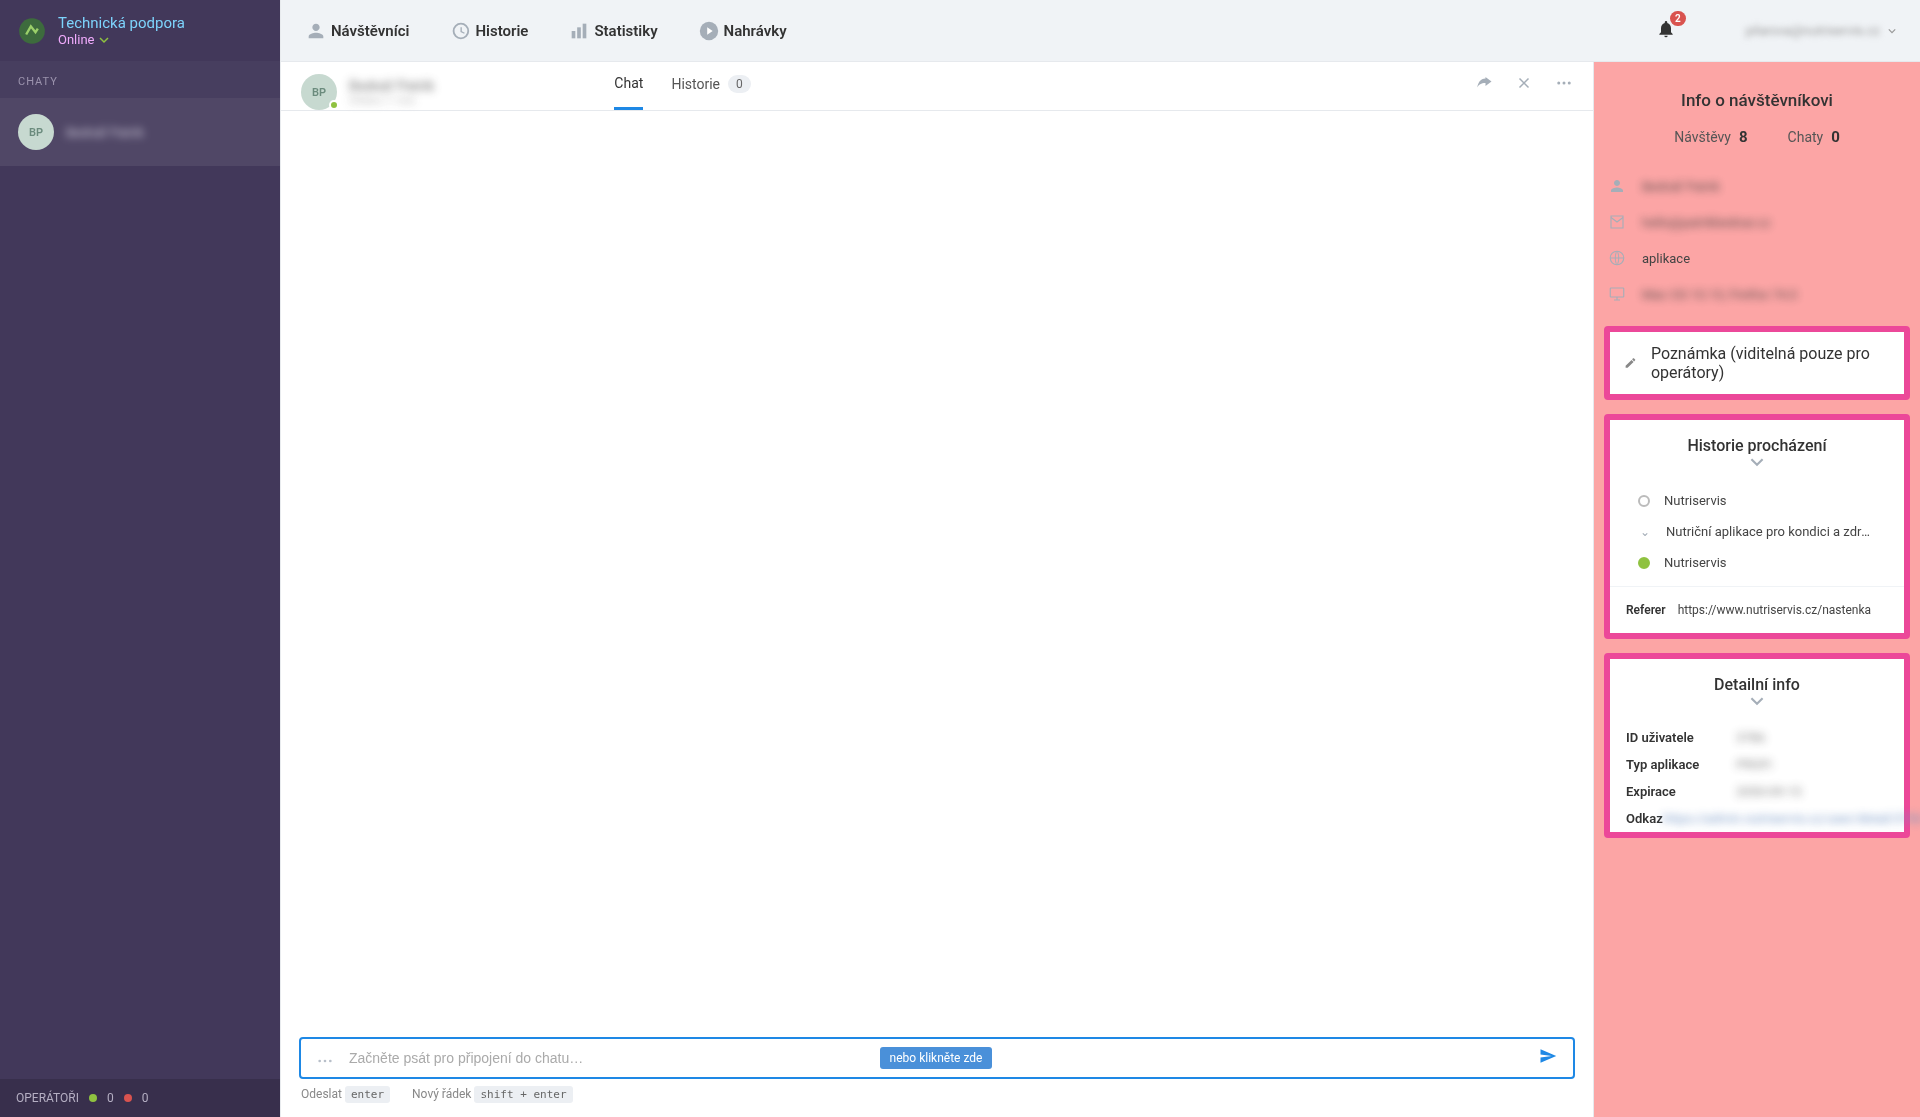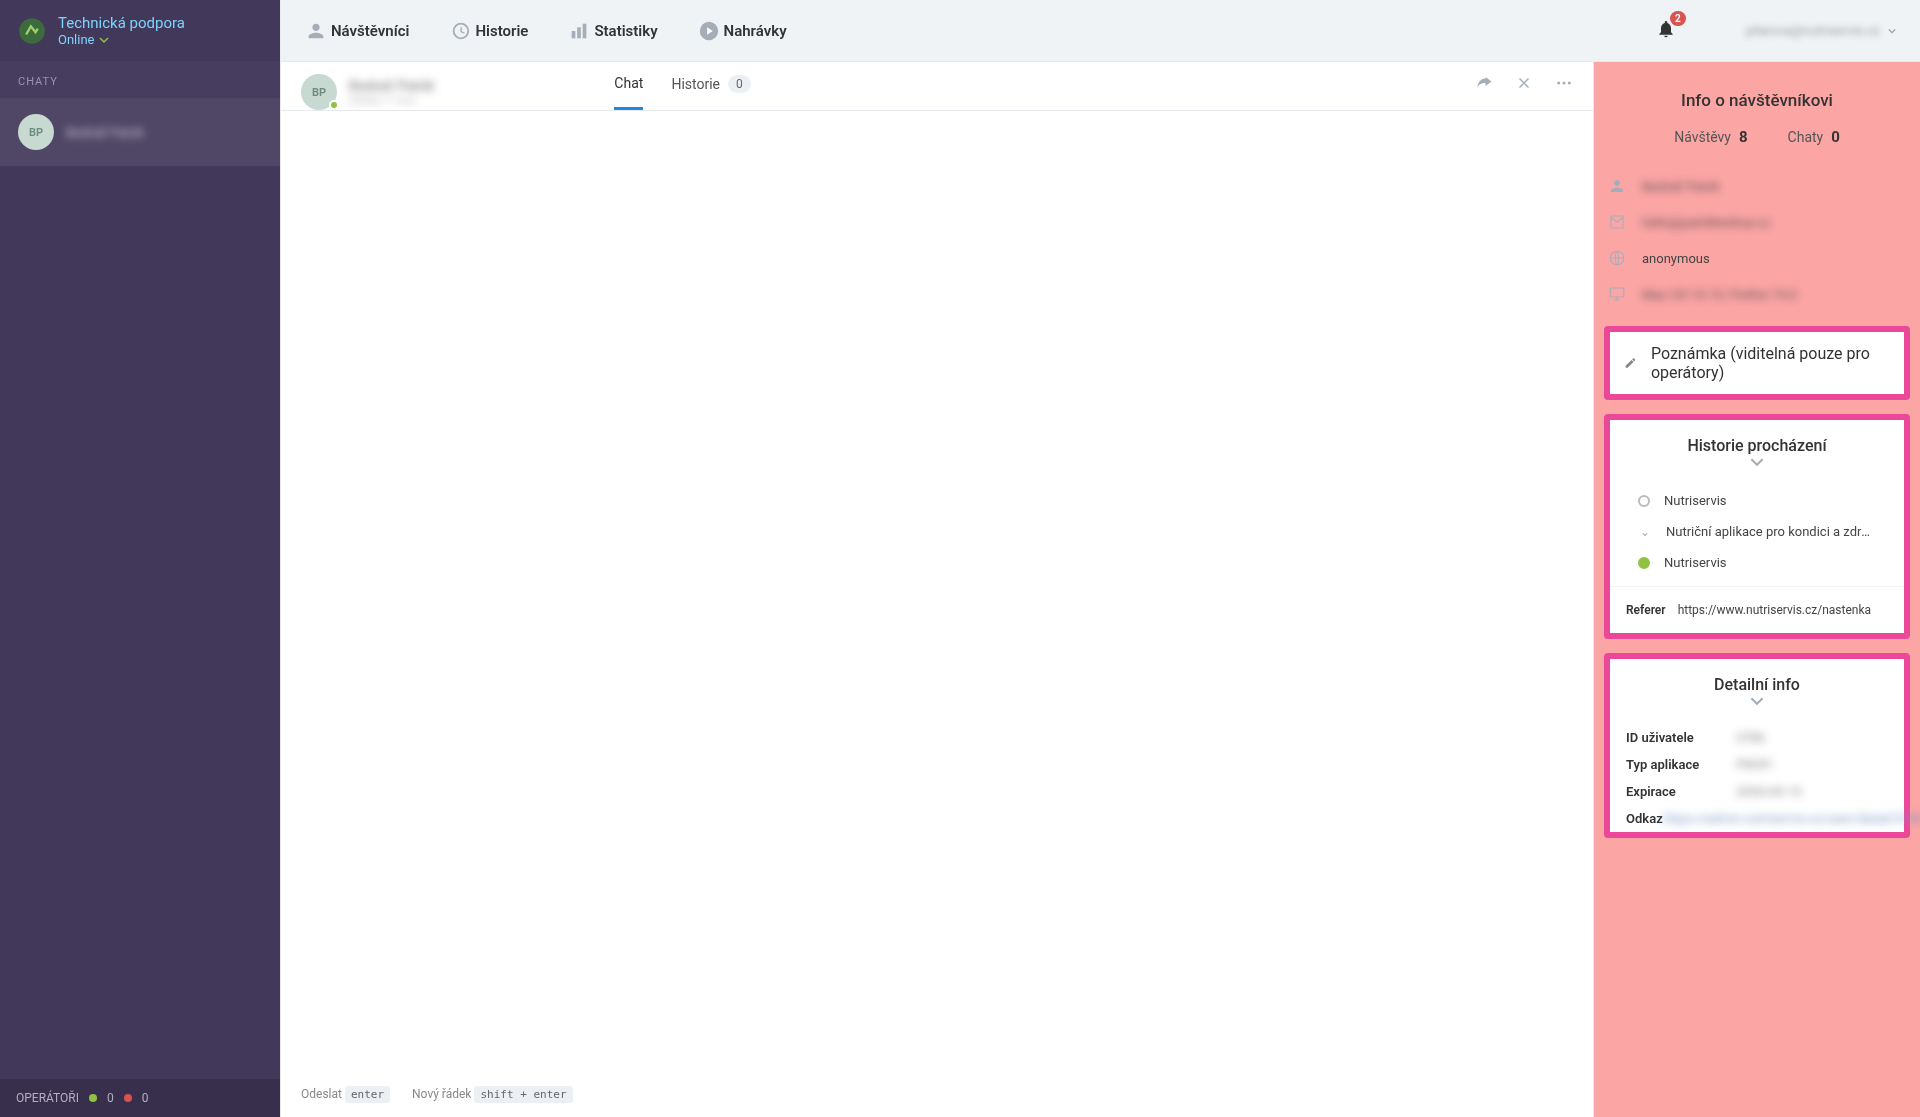--- a/index.html
+++ b/index.html
@@ -5,21 +5,21 @@
 * { box-sizing: border-box; margin: 0; padding: 0; }
 body { font-family: -apple-system, BlinkMacSystemFont, "Segoe UI", Roboto, Helvetica, Arial, sans-serif; background: #f0f3f6; color: #333; overflow: hidden; }
 .app { display: flex; height: 100vh; width: 100vw; }
 .divider-v { width: 1px; background: rgba(0,0,0,0.03); }
 
 
 .sidebar { width: 280px; background: #42385a; color: #d3cfe0; display: flex; flex-direction: column; position: relative; }
 .sb-header { display: flex; align-items: center; gap: 12px; padding: 14px 18px; }
 .logo { width: 28px; height: 28px; border-radius: 6px; display:flex;align-items:center;justify-content:center; }
 .sb-title { font-size: 15px; color: #7dd3fc; }
-.sb-status { color: #7dd3fc; font-size: 13px; display:flex; align-items:center; gap:4px; }
+.sb-status { color: #f0abfc; font-size: 13px; display:flex; align-items:center; gap:4px; }
 .sb-status svg { width:10px;height:10px;fill:#8fc240; }
 .sb-section-label { padding: 14px 18px 10px; font-size: 11px; letter-spacing: 1px; color: #9b93ad; background: rgba(255,255,255,0.03); }
 .chat-list-item { display:flex; align-items:center; gap:12px; padding: 16px 18px; background: rgba(255,255,255,0.08); cursor:pointer; }
 .avatar-sm { width:36px;height:36px;border-radius:50%;background:#c7d9d0;display:flex;align-items:center;justify-content:center;font-size:11px;color:#6b8b7d;font-weight:600; }
 .blurred { filter: blur(4px); opacity: 0.9; user-select:none; }
 .flex-grow { flex:1; }
 .sb-footer { padding: 12px 16px; font-size: 12px; color:#b5afc3; display:flex; align-items:center; gap:10px; background: rgba(0,0,0,0.15); }
 .dot { width:8px;height:8px;border-radius:50%;display:inline-block; }
 .dot.green{background:#8fc240;} .dot.red{background:#d9534f;}
 
@@ -216,20 +216,35 @@
                   <circle cx="5" cy="12" r="2"></circle>
                   <circle cx="12" cy="12" r="2"></circle>
                   <circle cx="19" cy="12" r="2"></circle>
                 </svg></span>
           </div>
         </div>
 
         <div class="chat-body"></div>
 
         <div class="chat-compose">
+          <div class="compose-box">
+            <span class="compose-more">
+              <svg viewBox="0 0 24 8" width="16" height="6">
+                  <circle cx="4" cy="4" r="2" fill="#b8bfc9"></circle>
+                  <circle cx="12" cy="4" r="2" fill="#b8bfc9"></circle>
+                  <circle cx="20" cy="4" r="2" fill="#b8bfc9"></circle>
+                </svg>
+            </span>
+            <input class="compose-input" placeholder="Začněte psát pro připojení do chatu…" style="">
+            <span class="compose-chip">nebo klikněte zde</span>
+            <div style="flex:1"></div>
+            <span class="compose-send"><svg viewBox="0 0 24 24">
+                  <path d="M2 21l21-9L2 3v7l15 2-15 2v7z"></path>
+                </svg></span>
+          </div>
           <div class="compose-help">
             <span><span>Odeslat</span> <span class="kbd">enter</span></span>
             <span><span>Nový řádek</span> <span class="kbd">shift + enter</span></span>
           </div>
         </div>
       </section>
 
       <aside class="info-pane">
         <div class="info-title">Info o návštěvníkovi</div>
         <div class="counters">
@@ -254,21 +269,21 @@
               <path d="M4 4h16v16H4z" fill="none" stroke="#a5aeb8" stroke-width="1.5"></path>
               <path d="M4 6l8 6 8-6" fill="none" stroke="#a5aeb8" stroke-width="1.5"></path>
             </svg>
           <span class="val blurred">hello@patrikbednar.cz</span>
         </div>
         <div class="info-row">
           <svg viewBox="0 0 24 24">
               <circle cx="12" cy="12" r="9" fill="none" stroke="#a5aeb8" stroke-width="1.5"></circle>
               <path d="M3 12h18M12 3c3 3 3 15 0 18M12 3c-3 3-3 15 0 18" fill="none" stroke="#a5aeb8" stroke-width="1.3"></path>
             </svg>
-          <span class="val">anonymous</span>
+          <span class="val">aplikace</span>
         </div>
         <div class="info-row">
           <svg viewBox="0 0 24 24">
               <rect x="3" y="4" width="18" height="12" rx="1" fill="none" stroke="#a5aeb8" stroke-width="1.5"></rect>
               <path d="M8 20h8M12 16v4" stroke="#a5aeb8" stroke-width="1.5"></path>
             </svg>
           <span class="val blurred">Mac OS 10.15, Firefox 74.0</span>
         </div>
 
         <div class="card note-card">

